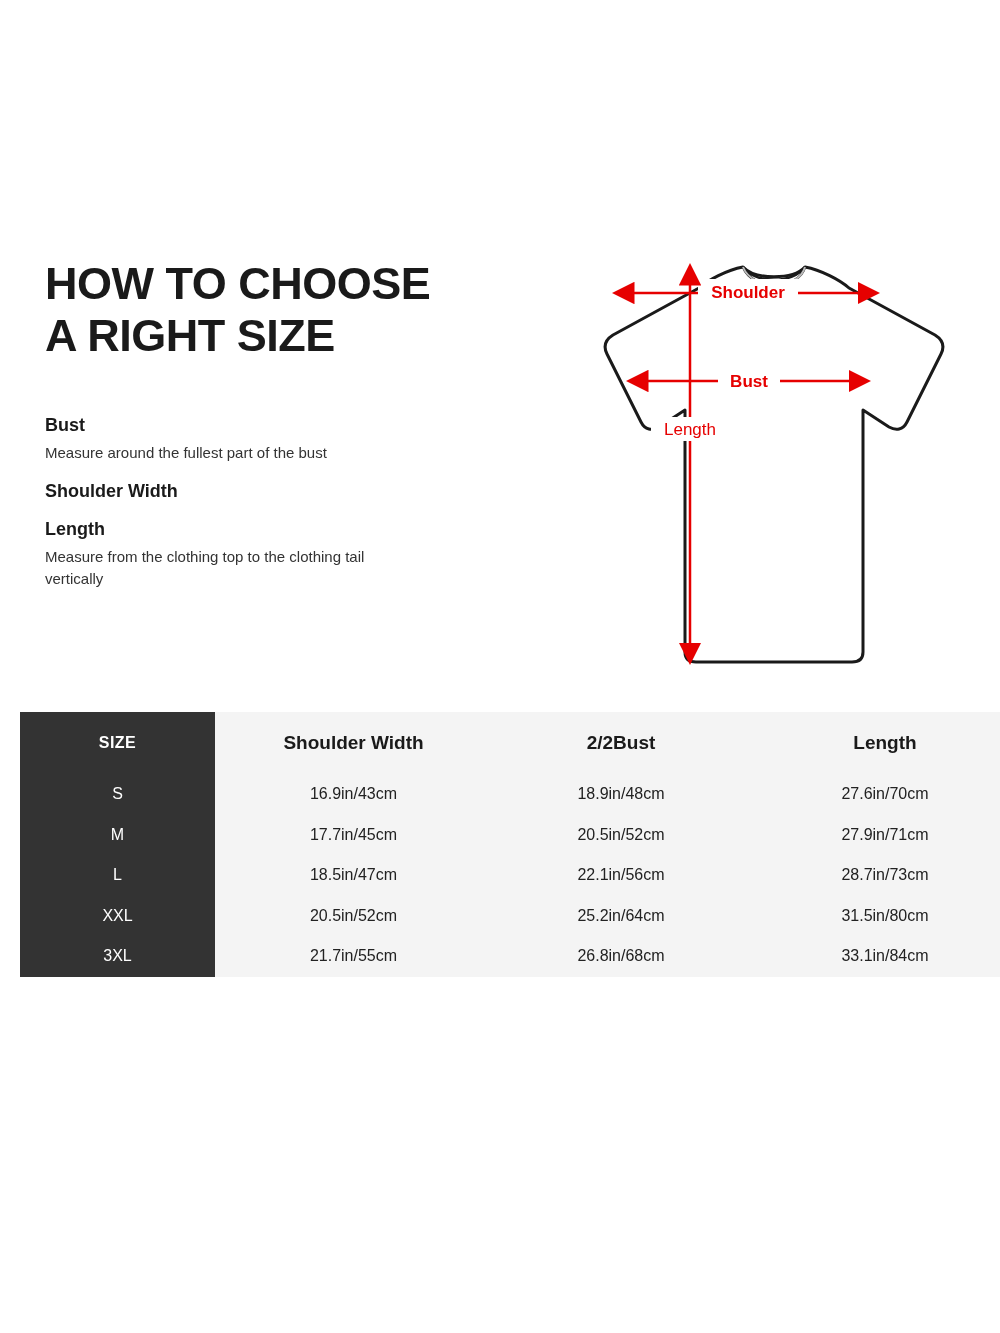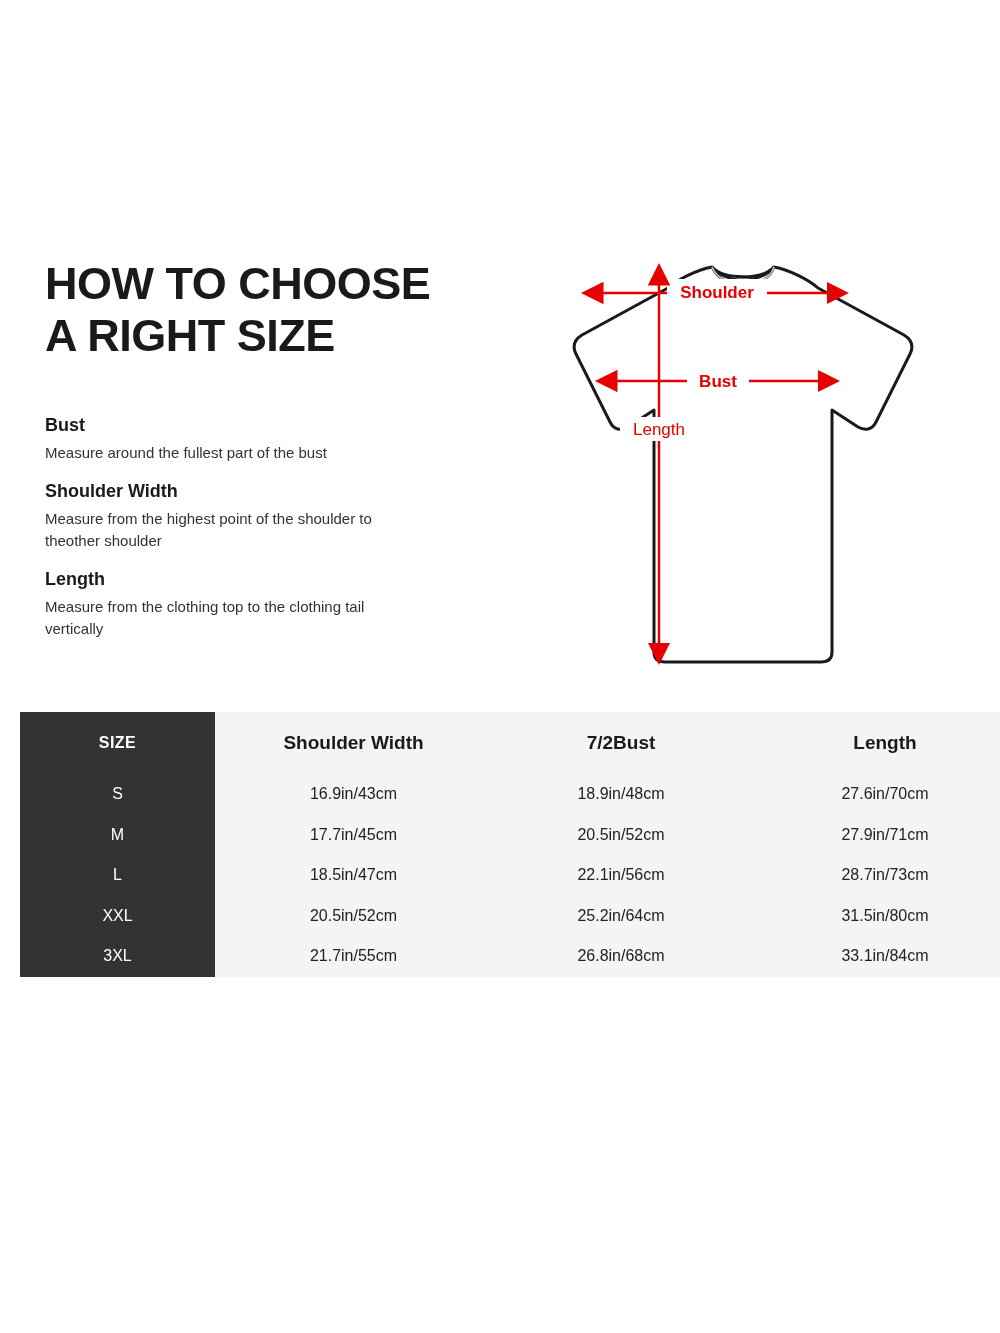--- a/index.html
+++ b/index.html
@@ -62,21 +62,21 @@
   .def-desc {
     font-size: 15px;
     line-height: 22px;
     color: #333333;
     max-width: 350px;
   }
 
   
   .shirt-wrap {
     position: absolute;
-    left: 472px;
+    left: 503px;
     top: 240px;
     width: 480px;
     height: 450px;
   }
   .shirt-wrap svg { display: block; }
 
   
   .size-table {
     position: absolute;
     left: 0;
@@ -145,21 +145,20 @@
       <div>A RIGHT SIZE</div>
     </div>
 
     <div class="defs">
       <div class="def-block">
         <div class="def-term">Bust</div>
         <div class="def-desc">Measure around the fullest part of the bust</div>
       </div>
       <div class="def-block">
         <div class="def-term">Shoulder Width</div>
-        <div class="def-desc">Measure from the highest point of the shoulder to theother shoulder</div>
       </div>
       <div class="def-block">
         <div class="def-term">Length</div>
         <div class="def-desc">Measure from the clothing top to the clothing tail vertically</div>
       </div>
     </div>
 
     <div class="shirt-wrap">
       <svg width="480" height="450" viewBox="0 0 480 450" xmlns="http://www.w3.org/2000/svg">
         <defs>
@@ -215,21 +214,21 @@
     <colgroup>
       <col class="c-size">
         <col class="c-sh">
         <col class="c-bust">
         <col class="c-len">
     </colgroup>
     <thead>
       <tr>
         <th class="size-head">SIZE</th>
         <th>Shoulder Width</th>
-        <th>7/2Bust</th>
+        <th>2/2Bust</th>
         <th>Length</th>
       </tr>
     </thead>
     <tbody>
       <tr>
         <td class="size-cell">S</td>
         <td>16.9in/43cm</td>
         <td>18.9in/48cm</td>
         <td>27.6in/70cm</td>
       </tr>

